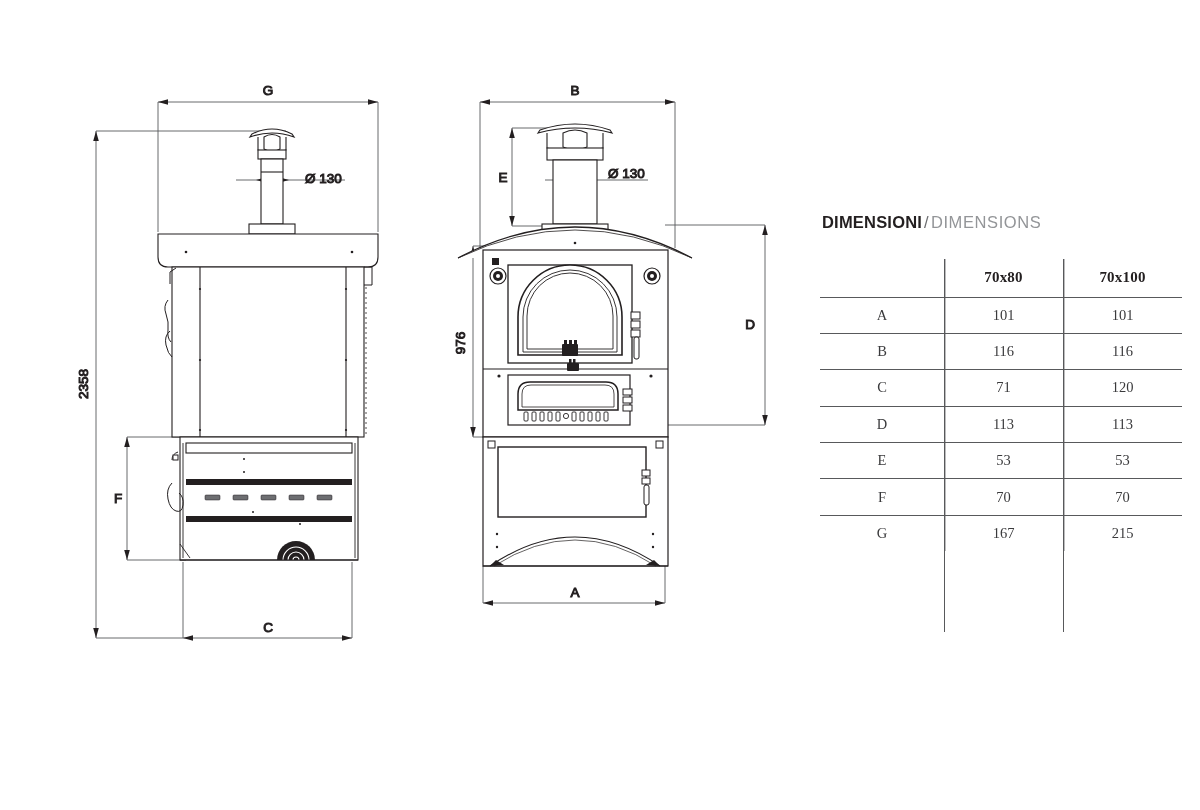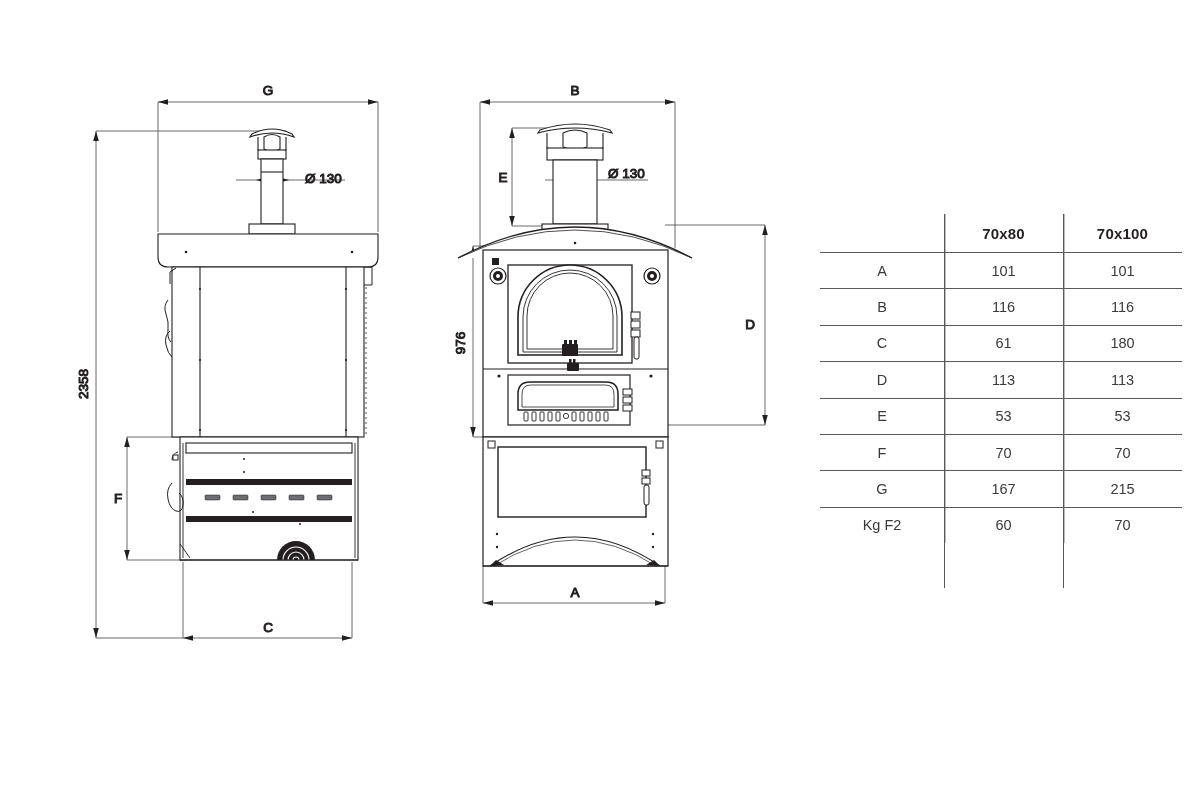--- a/index.html
+++ b/index.html
@@ -30,20 +30,21 @@
     border-collapse:collapse;width:362px;table-layout:fixed;
     font-size:14.5px;color:#3a3a3c;
   }
   table.dim-table col.c1{width:124px;}
   table.dim-table col.c2{width:119px;}
   table.dim-table col.c3{width:119px;}
 
   table.dim-table th,table.dim-table td{
     text-align:center;padding:0;height:35.4px;vertical-align:middle;
     font-weight:normal;
+    font-family:Liberation Serif, serif;
   }
   table.dim-table thead th{
     font-weight:bold;color:#231f20;font-size:15px;height:38px;
     letter-spacing:.2px;
   }
   
   table.dim-table tbody tr td{border-top:1.3px solid #58595b;}
   table.dim-table tbody tr:first-child td{border-top:1.3px solid #58595b;}
   
   table.dim-table th.sepcol,table.dim-table td.sepcol{
@@ -373,20 +374,23 @@
       <text x="155" y="95" font-size="13.5" text-anchor="middle">B</text>
       <text x="83" y="182" font-size="13.5" text-anchor="middle">E</text>
       <text x="45" y="343" font-size="13.5" text-anchor="middle" transform="rotate(-90 45 343)">976</text>
       <text x="330" y="329" font-size="13.5" text-anchor="middle">D</text>
       <text x="155" y="597" font-size="13.5" text-anchor="middle">A</text>
       <text x="188" y="178" font-size="13.5">Ø 130</text>
     </g>
   </svg>
 
   <div class="dim-panel">
+    <div class="dim-title">
+      <span class="it">DIMENSIONI</span><span class="sep">/</span><span class="en">DIMENSIONS</span>
+    </div>
 
     <div class="tbl-wrap">
       <table class="dim-table">
         <colgroup>
             <col class="c1">
             <col class="c2">
             <col class="c3">
           </colgroup>
         <thead>
           <tr>
@@ -401,47 +405,42 @@
               <td class="sepcol">101</td>
               <td class="sepcol">101</td>
             </tr>
             <tr>
               <td>B</td>
               <td class="sepcol">116</td>
               <td class="sepcol">116</td>
             </tr>
             <tr>
               <td>C</td>
-              <td class="sepcol">61</td>
-              <td class="sepcol">180</td>
+              <td class="sepcol">71</td>
+              <td class="sepcol">120</td>
             </tr>
             <tr>
               <td>D</td>
               <td class="sepcol">113</td>
               <td class="sepcol">113</td>
             </tr>
             <tr>
               <td>E</td>
               <td class="sepcol">53</td>
               <td class="sepcol">53</td>
             </tr>
             <tr>
               <td>F</td>
               <td class="sepcol">70</td>
               <td class="sepcol">70</td>
             </tr>
             <tr>
               <td>G</td>
               <td class="sepcol">167</td>
               <td class="sepcol">215</td>
-            </tr>
-            <tr>
-              <td>Kg F2</td>
-              <td class="sepcol">60</td>
-              <td class="sepcol">70</td>
             </tr>
           </tbody>
       </table>
       <div class="vrule v1" style="top: 12px; height: 361.516px;"></div>
       <div class="vrule v2" style="top: 12px; height: 361.516px;"></div>
     </div>
   </div>
 
 </div>
 

